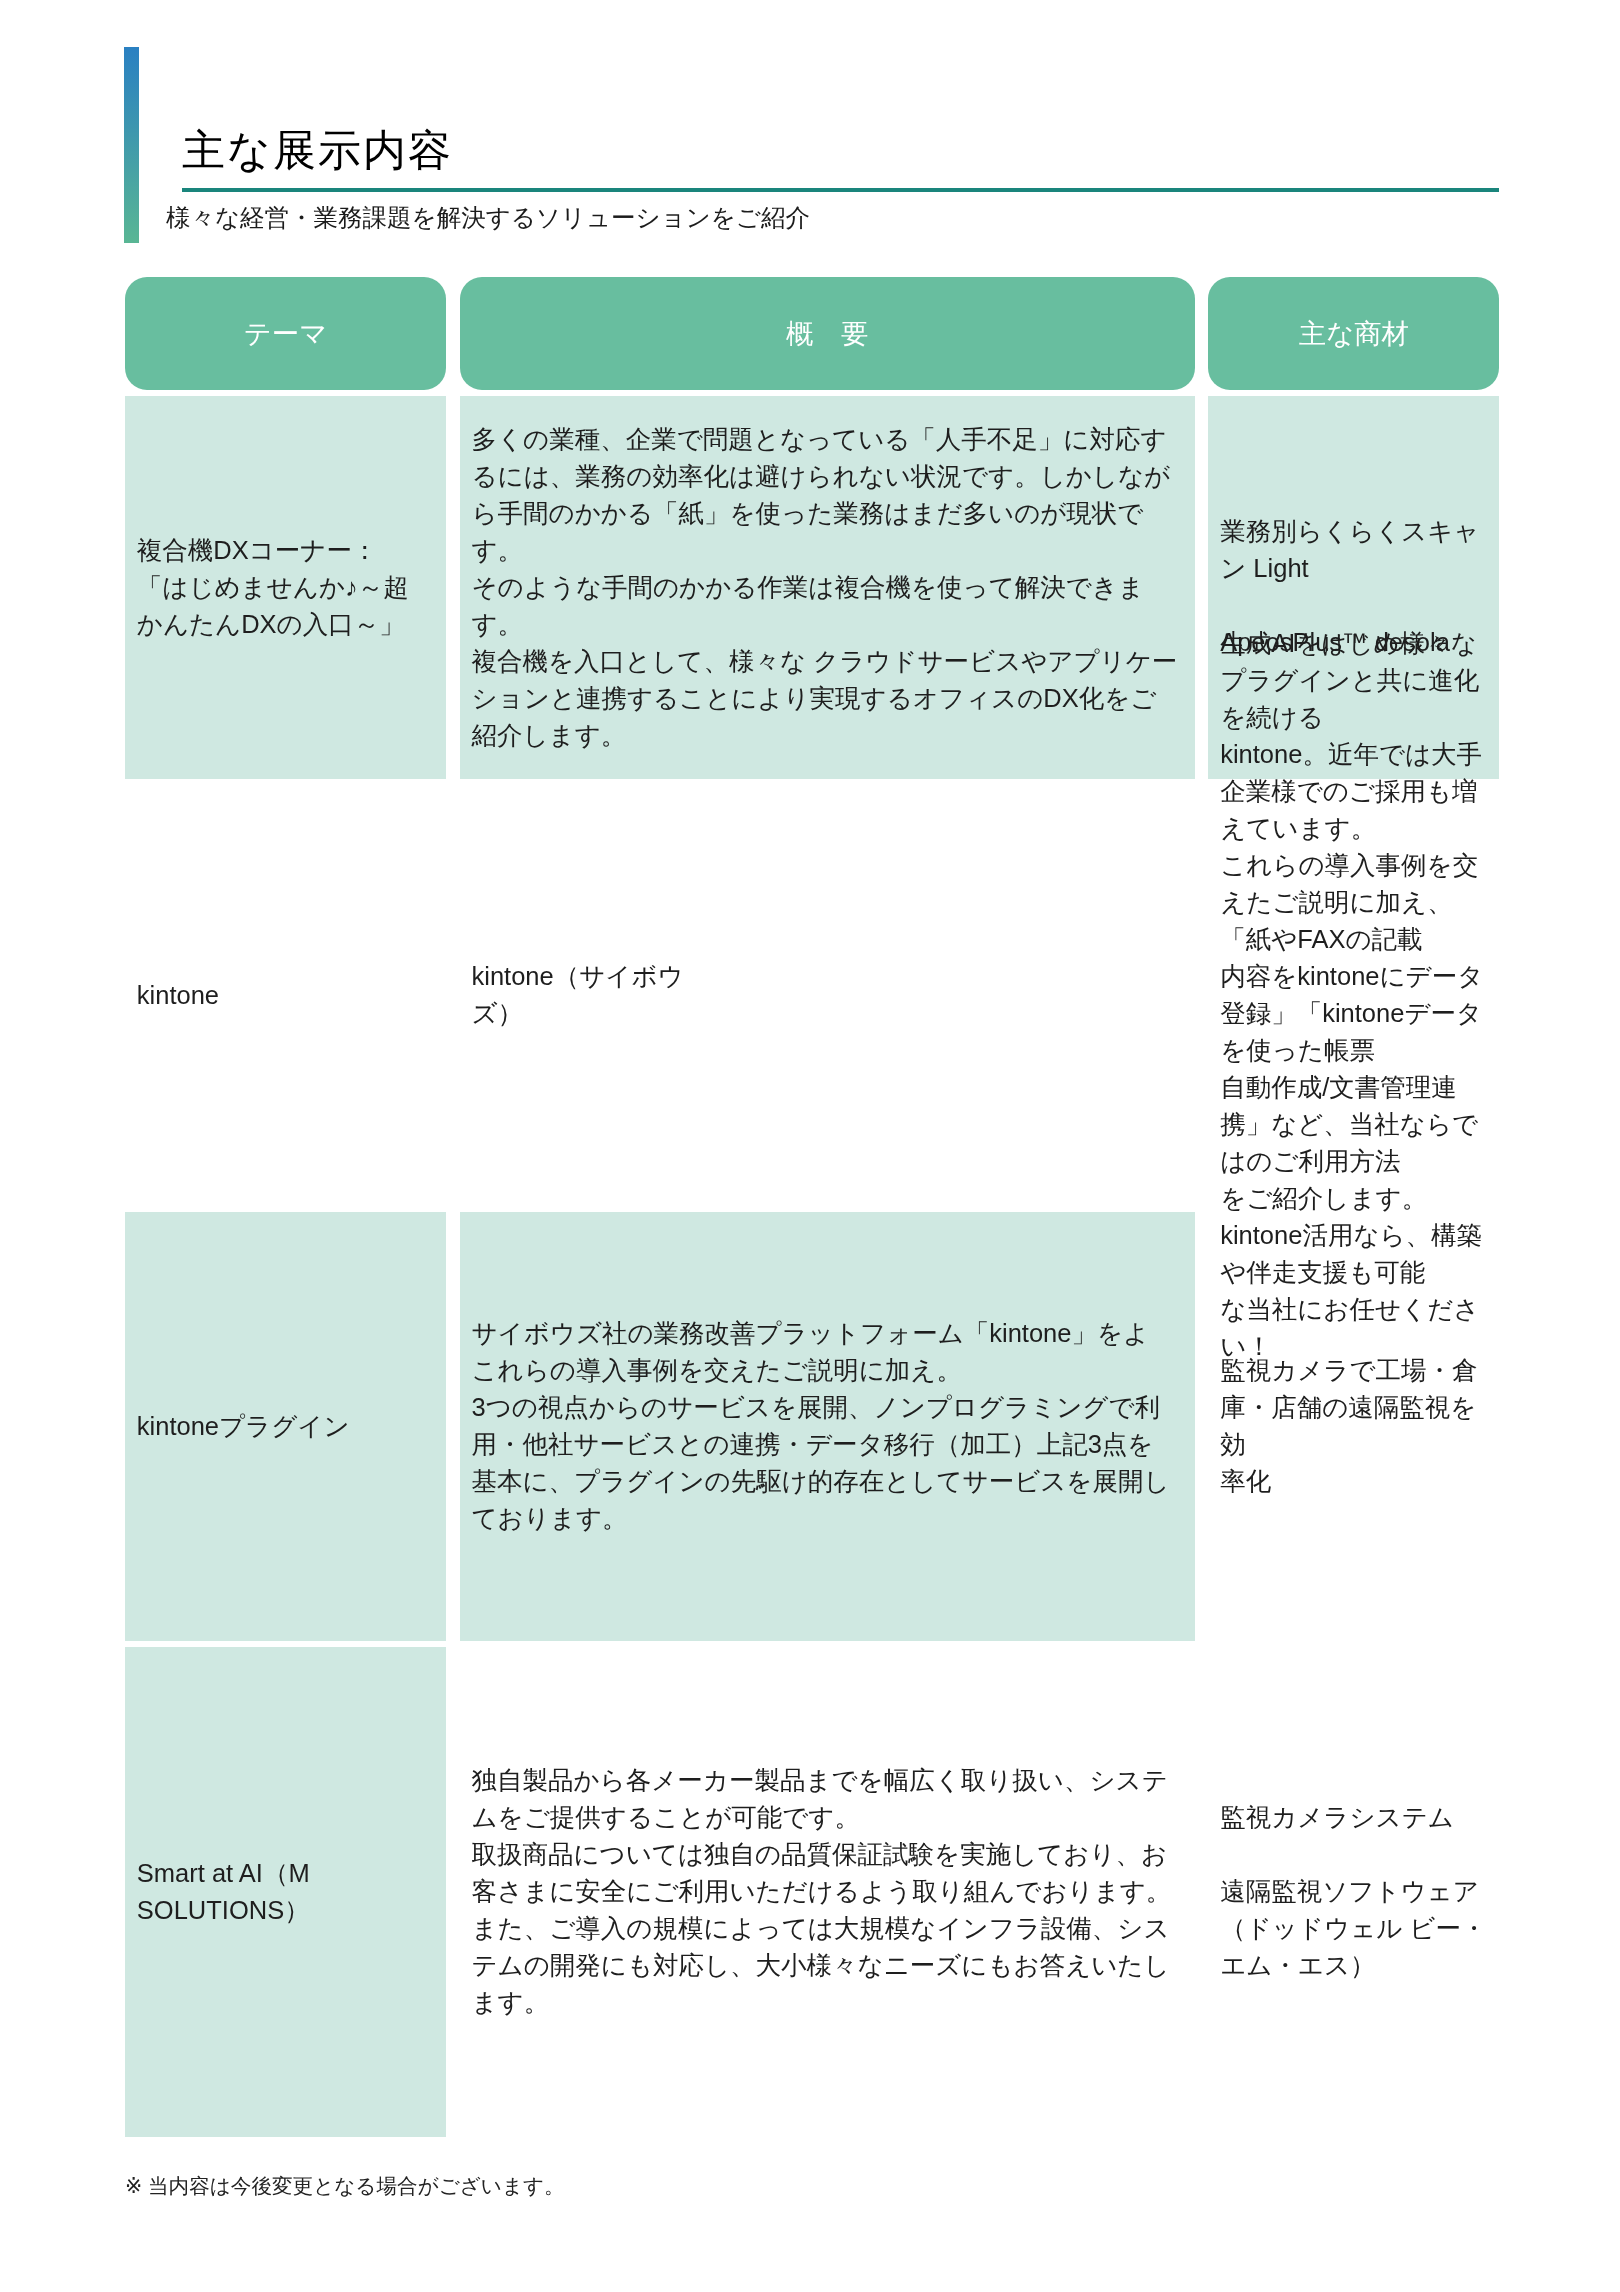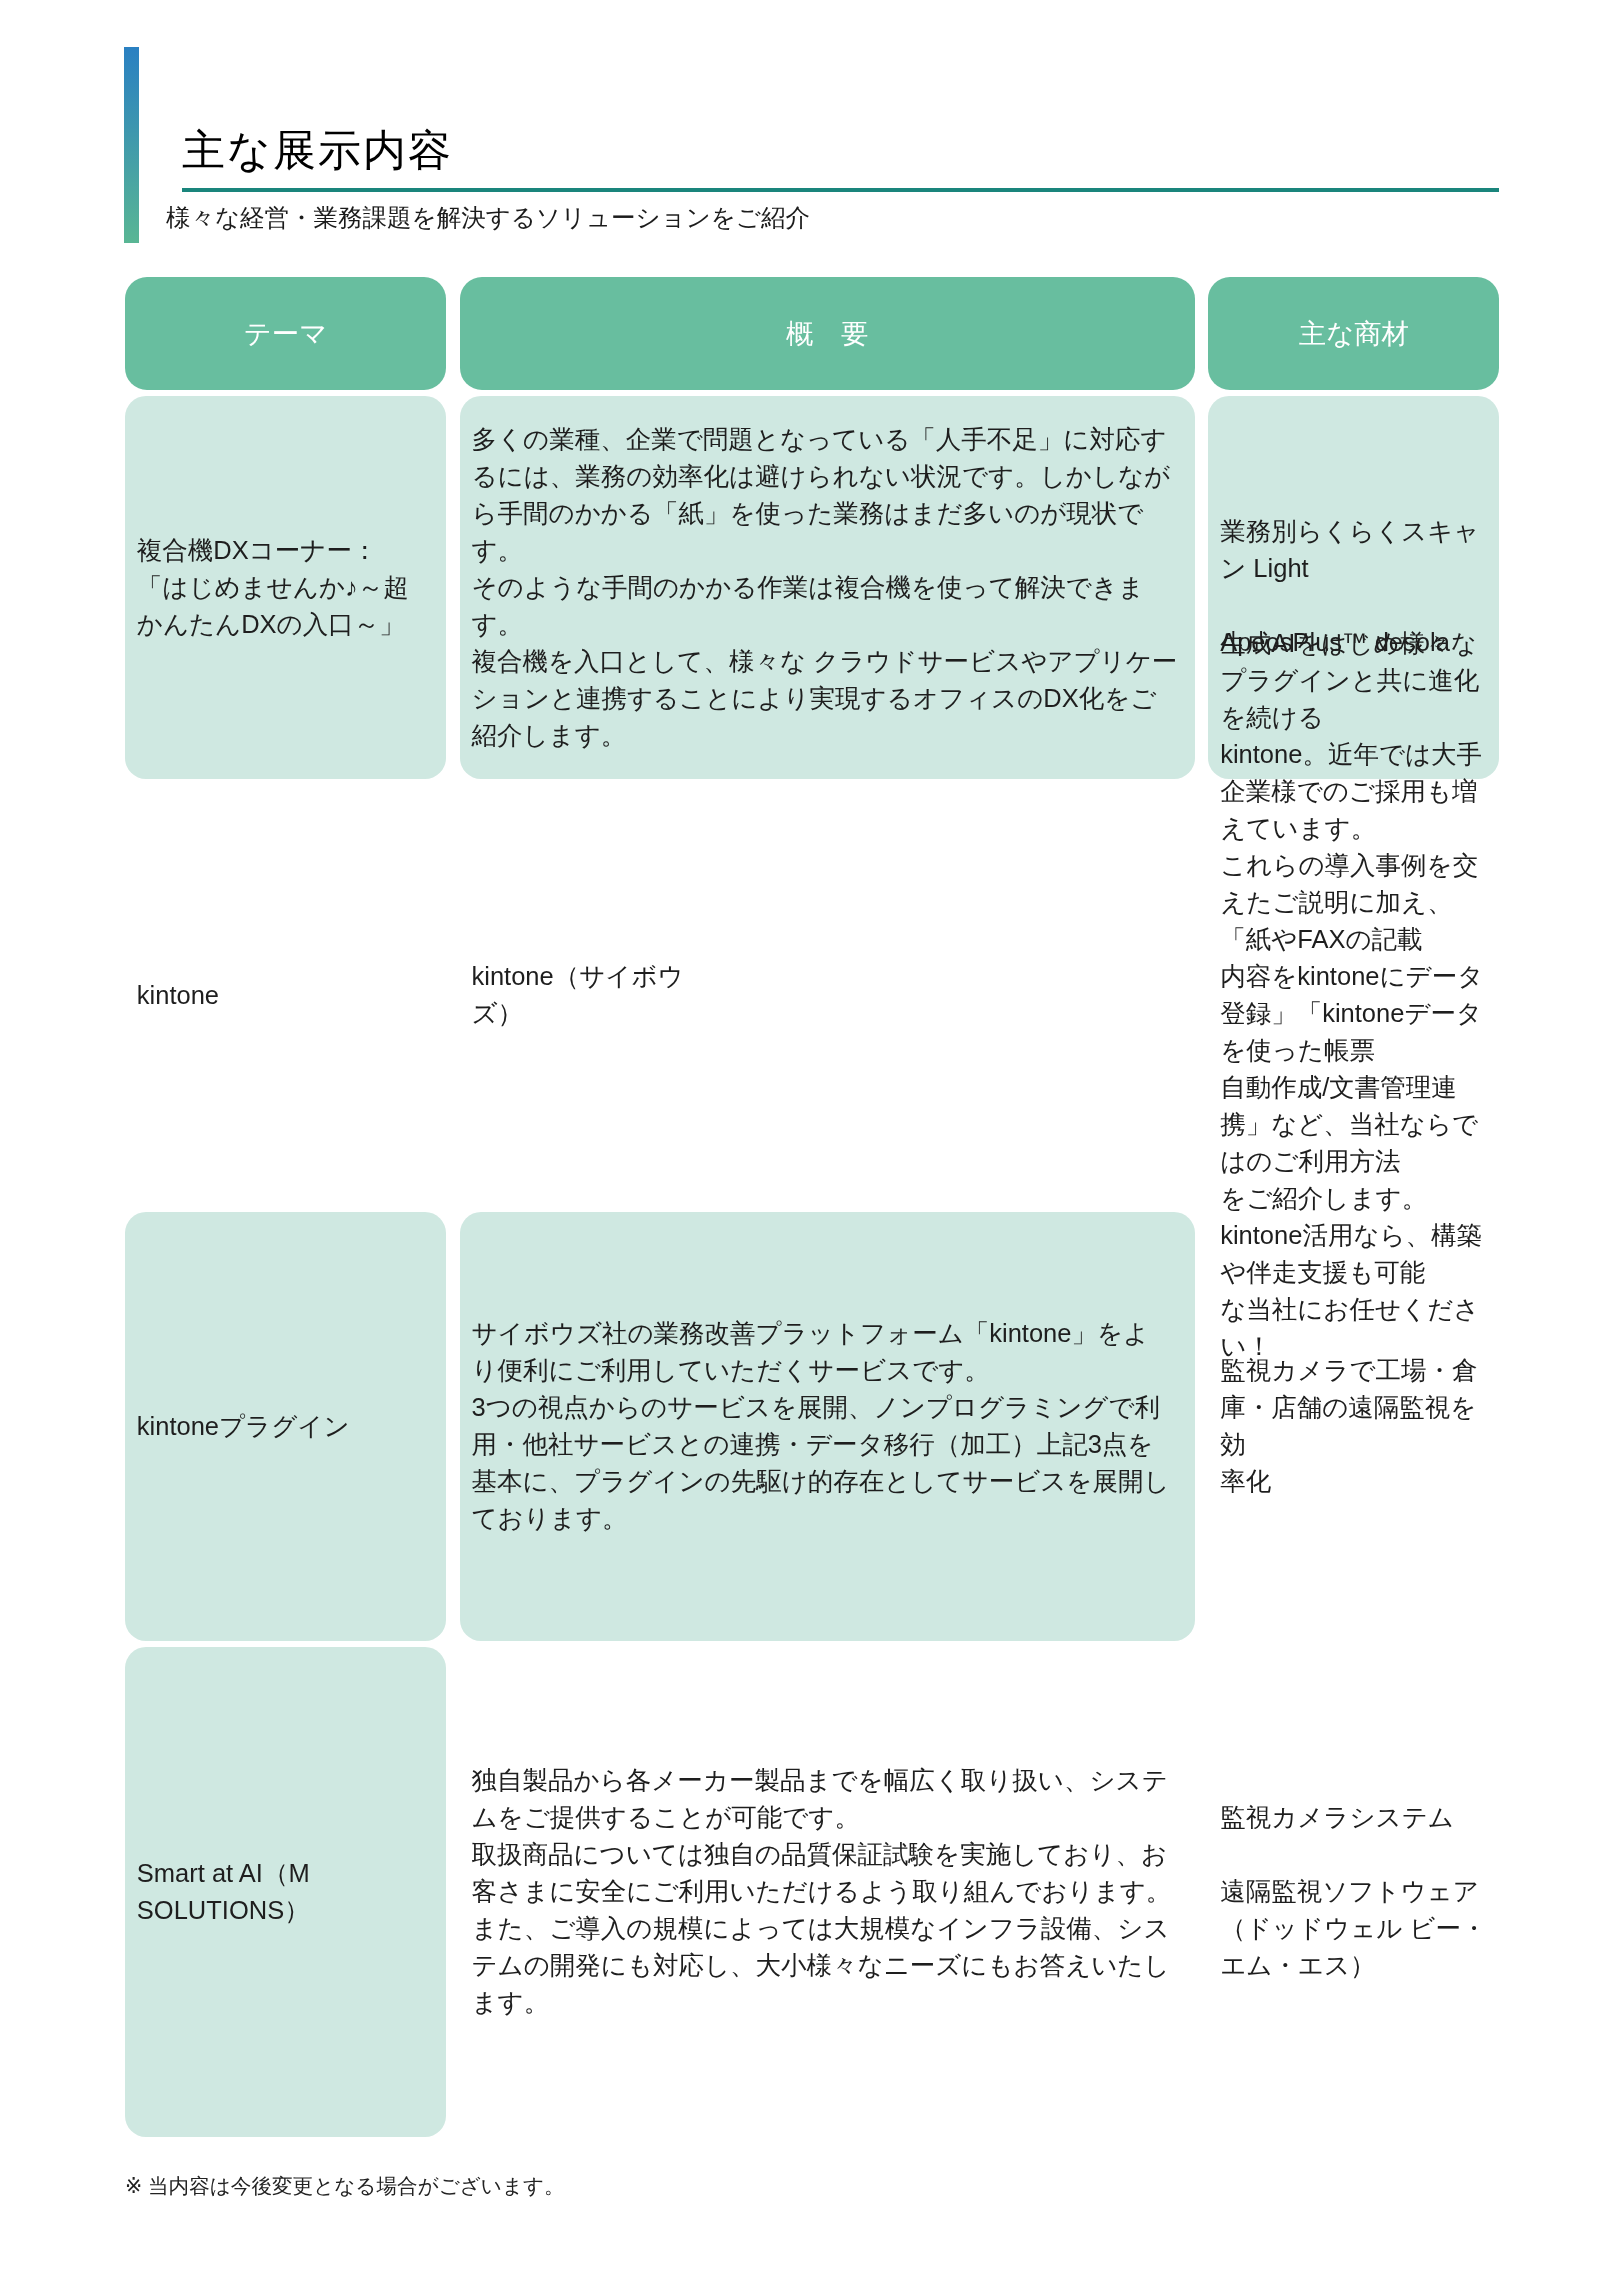--- a/index.html
+++ b/index.html
@@ -48,21 +48,20 @@
     color:#ffffff;
     font-size:27.4px;
     display:flex;align-items:center;justify-content:center;border-radius:22px;
   }
   .td{
     font-size:25.5px;line-height:37px;
     white-space:pre-line;
     display:flex;align-items:center;
     padding:0 11.8px;
     color:#1e1e1e;
-    border-radius:21px;
   }
   .td.shaded{background:var(--shaded-bg);}
   .footnote{
     position:absolute;left:125px;top:2172px;margin:0;
     font-size:20.6px;color:#222222;text-align:right;
   }
 </style>
 </head>
 <body>
 
@@ -101,21 +100,21 @@
   <div class="td">生成AIをはじめ様々なプラグインと共に進化を続ける
 kintone。近年では大手企業様でのご採用も増えています。
 これらの導入事例を交えたご説明に加え、「紙やFAXの記載
 内容をkintoneにデータ登録」「kintoneデータを使った帳票
 自動作成/文書管理連携」など、当社ならではのご利用方法
 をご紹介します。kintone活用なら、構築や伴走支援も可能
 な当社にお任せください！</div>
 
   <div class="td shaded">kintoneプラグイン</div>
   <div class="td shaded">サイボウズ社の業務改善プラットフォーム「kintone」をよ
-り便利にご利用していただくサービスです。
+これらの導入事例を交えたご説明に加え。
 3つの視点からのサービスを展開、ノンプログラミングで利
 用・他社サービスとの連携・データ移行（加工）上記3点を
 基本に、プラグインの先駆け的存在としてサービスを展開し
 ております。</div>
   <div class="td">監視カメラで工場・倉
 庫・店舗の遠隔監視を効
 率化</div>
 
   <div class="td shaded">Smart at AI（M
 SOLUTIONS）</div>

